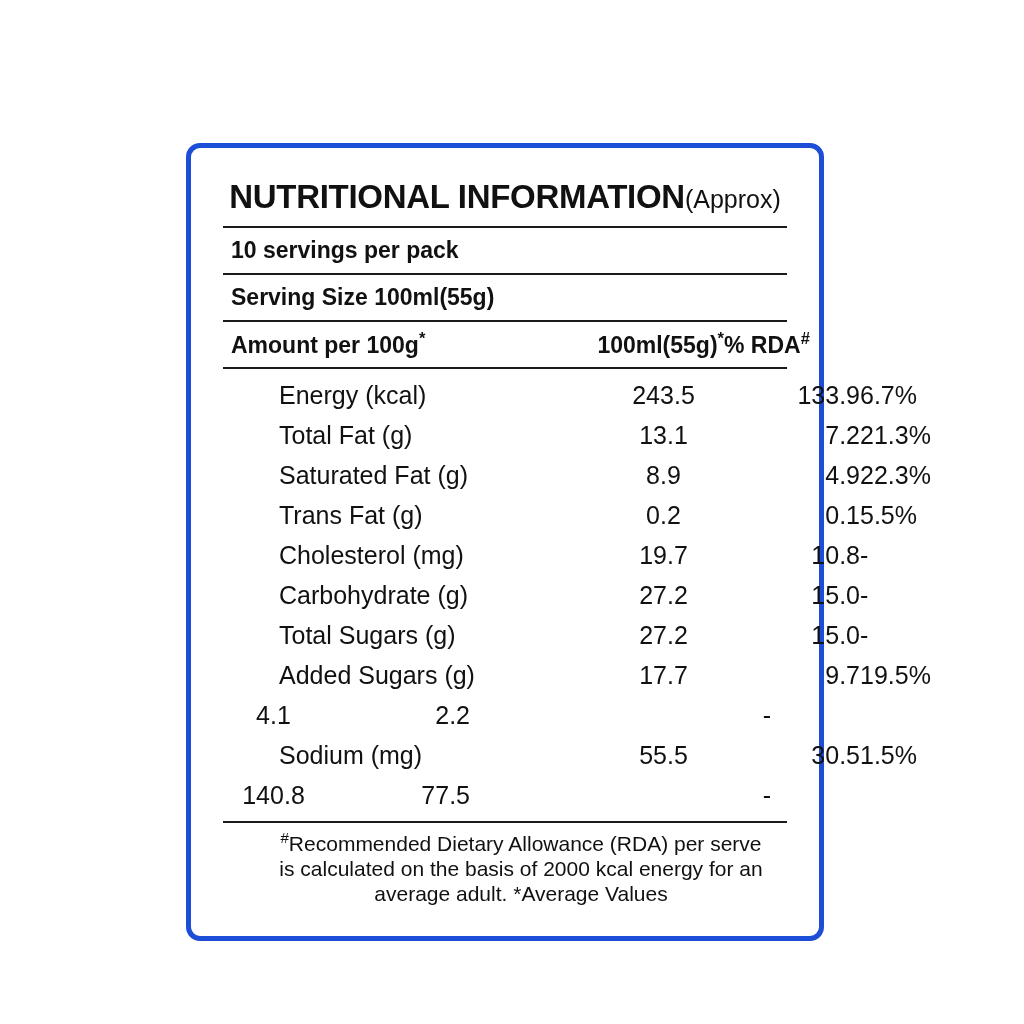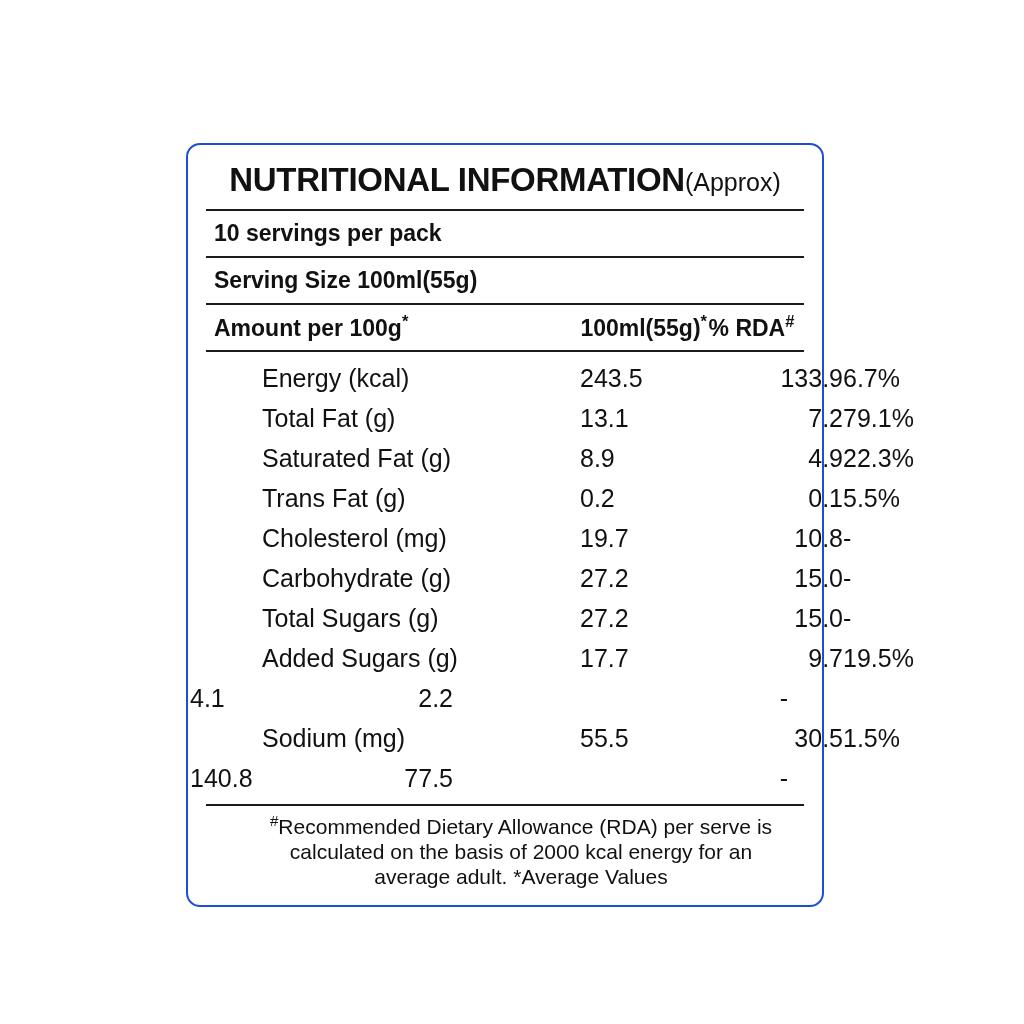--- a/index.html
+++ b/index.html
@@ -16,24 +16,24 @@
     width: 1024px;
     height: 1024px;
     overflow: hidden;
   }
   .panel {
     position: absolute;
     left: 186px;
     top: 143px;
     width: 638px;
     box-sizing: border-box;
-    border: 2px solid #1d4ed8;
+    border: 5px solid #1d4ed8;
     border-radius: 14px;
     background: #ffffff;
-    padding: 2px;
+    padding: 16px;
   }
   .title-row {
     display: flex;
     align-items: baseline;
     justify-content: center;
     padding: 14px 18px 10px 18px;
   }
   .title-main {
     font-size: 33px;
     font-weight: bold;
@@ -92,21 +92,21 @@
     padding: 5.5px 0 5.5px 0;
   }
   .cell-name {
     flex: 0 0 318px;
     padding-left: 24px;
     white-space: nowrap;
     margin-left: 48px;
   }
   .cell-v1 {
     flex: 0 0 133px;
-    text-align: left;
+    text-align: center;
     white-space: nowrap;
   }
   .cell-v2 {
     flex: 0 0 130px;
     text-align: right;
     white-space: nowrap;
   }
   .cell-v3 {
     flex: 1;
     text-align: right;
@@ -154,21 +154,21 @@
       <div class="row">
         <span class="cell-name">Energy (kcal)</span>
         <span class="cell-v1">243.5</span>
         <span class="cell-v2">133.9</span>
         <span class="cell-v3">6.7%</span>
       </div>
       <div class="row">
         <span class="cell-name">Total Fat (g)</span>
         <span class="cell-v1">13.1</span>
         <span class="cell-v2">7.2</span>
-        <span class="cell-v3">79.1%</span>
+        <span class="cell-v3">21.3%</span>
       </div>
       <div class="row">
         <span class="cell-name">Saturated Fat (g)</span>
         <span class="cell-v1">8.9</span>
         <span class="cell-v2">4.9</span>
         <span class="cell-v3">22.3%</span>
       </div>
       <div class="row">
         <span class="cell-name">Trans Fat (g)</span>
         <span class="cell-v1">0.2</span>

